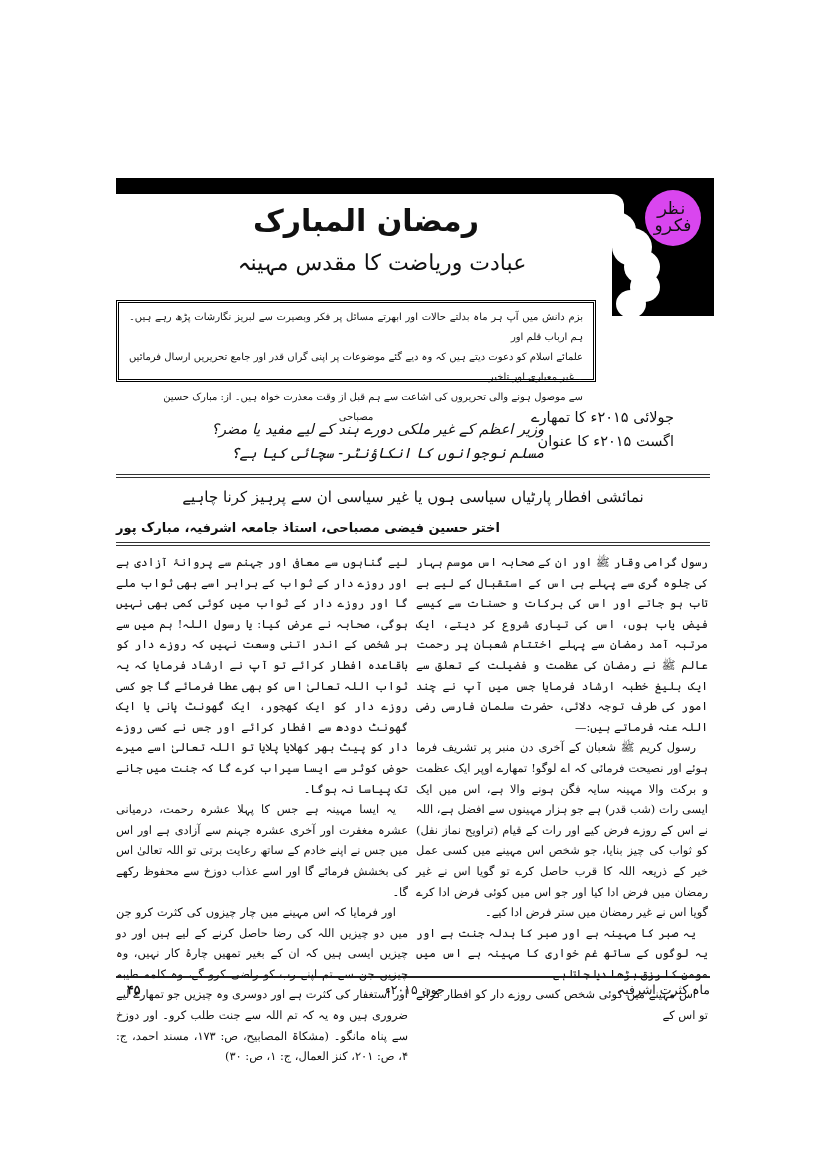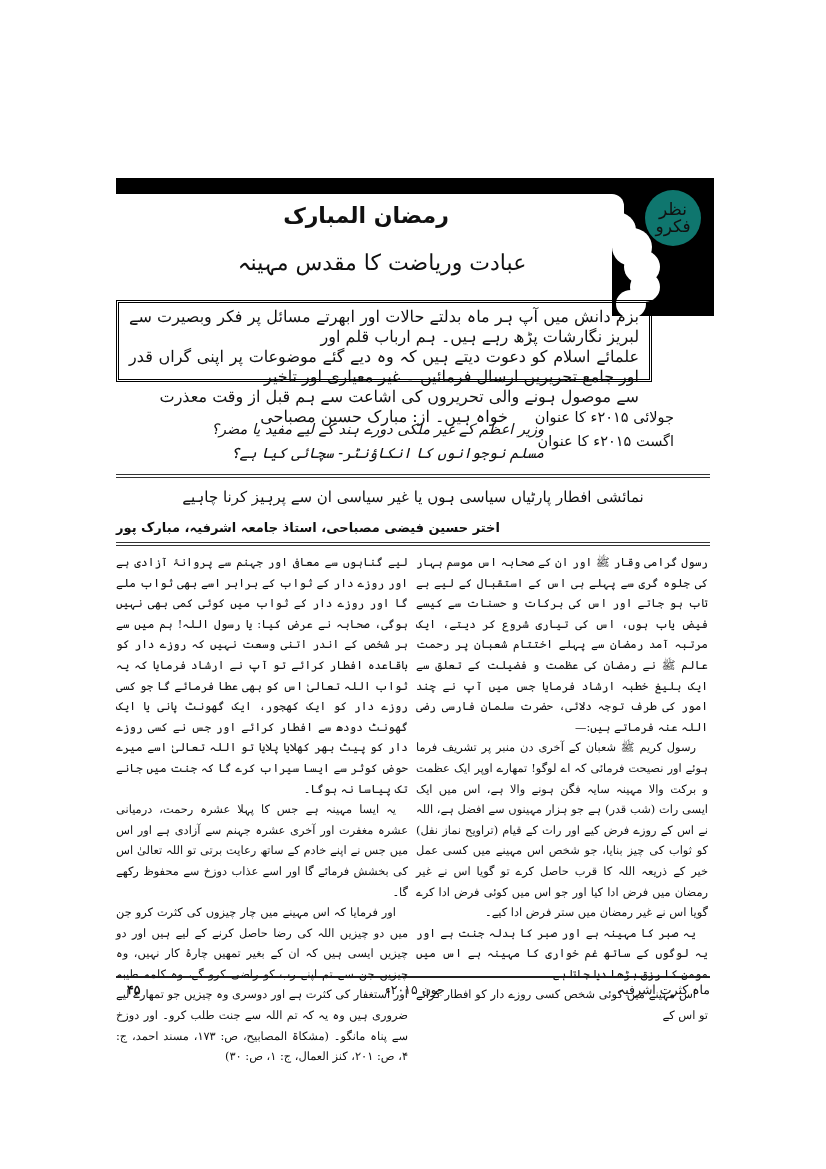--- a/index.html
+++ b/index.html
@@ -3,31 +3,31 @@
   <meta charset="utf-8">
   <style>
     html, body { margin: 0; padding: 0; background: #ffffff; }
     body { width: 826px; height: 1169px; position: relative; overflow: hidden; font-family: "DejaVu Sans", sans-serif; color: #111; }
     .page { position: absolute; left: 0; top: 0; width: 826px; height: 1169px; }
 
     
     .top-bar { position: absolute; left: 116px; top: 178px; width: 598px; height: 16px; background: #000; }
     .corner-block { position: absolute; left: 612px; top: 178px; width: 102px; height: 138px; background: #000; }
     .cloud { position: absolute; background: #fff; border-radius: 50%; }
-    .logo-circle { position: absolute; left: 645px; top: 190px; width: 56px; height: 56px; border-radius: 50%; background: #0f766e;
+    .logo-circle { position: absolute; left: 645px; top: 190px; width: 56px; height: 56px; border-radius: 50%; background: #d946ef;
       display: flex; align-items: center; justify-content: center; text-align: center; direction: rtl;
-      font-family: Liberation Serif, serif; font-size: 17px; line-height: 17px; color: #111; }
+      font-family: Liberation Mono, monospace; font-size: 17px; line-height: 17px; color: #111; }
     .main-title { position: absolute; left: 116px; width: 500px; top: 203px; text-align: center; direction: rtl;
-      font-family: "DejaVu Sans", sans-serif; font-weight: bold; font-size: 22px; color: #111; }
+      font-family: "DejaVu Sans", sans-serif; font-weight: bold; font-size: 30px; color: #111; }
     .sub-title { position: absolute; left: 132px; width: 500px; top: 250px; text-align: center; direction: rtl;
       font-family: "DejaVu Serif", serif; font-size: 22px; color: #111; }
 
     
-    .invite-box { position: absolute; left: 116px; top: 300px; width: 536px; height: 82px; border: 3px double #000; box-sizing: border-box;
-      padding: 4px 10px; direction: rtl; text-align: justify; font-family: "DejaVu Serif", serif; font-size: 16px; line-height: 20px; }
+    .invite-box { position: absolute; left: 116px; top: 300px; width: 480px; height: 82px; border: 3px double #000; box-sizing: border-box;
+      padding: 4px 10px; direction: rtl; text-align: justify; font-family: "DejaVu Serif", serif; font-size: 10px; line-height: 20px; }
     .invite-box .last { text-align: right; text-align-last: center; }
 
     
     .topic-row { position: absolute; direction: rtl; font-family: "DejaVu Serif", serif; font-size: 14.5px; color: #111; }
     .topic-label { position: absolute; right: 0; top: 0; white-space: nowrap; }
     .topic-text { position: absolute; right: 130px; top: 12px; white-space: nowrap; font-style: italic; text-align: center; }
 
     
     .double-rule { position: absolute; left: 116px; width: 594px; height: 4px; border-top: 1.5px solid #333; border-bottom: 1.5px solid #333; box-sizing: border-box; }
     .single-rule { position: absolute; left: 116px; width: 594px; height: 2px; background: #222; }
@@ -74,21 +74,21 @@
   <div class="main-title">رمضان المبارک</div>
   <div class="sub-title">عبادت وریاضت کا مقدس مہینہ</div>
 
   <div class="invite-box">
     <div>بزم دانش میں آپ ہر ماہ بدلتے حالات اور ابھرتے مسائل پر فکر وبصیرت سے لبریز نگارشات پڑھ رہے ہیں۔ ہم ارباب قلم اور</div>
     <div>علمائے اسلام کو دعوت دیتے ہیں کہ وہ دیے گئے موضوعات پر اپنی گراں قدر اور جامع تحریریں ارسال فرمائیں ۔ غیر معیاری اور تاخیر</div>
     <div class="last">سے موصول ہونے والی تحریروں کی اشاعت سے ہم قبل از وقت معذرت خواہ ہیں۔ از: مبارک حسین مصباحی</div>
   </div>
 
   <div class="topic-row" style="left:200px; top:409px; width:474px; height:22px;">
-    <span class="topic-label">جولائی ۲۰۱۵ء کا عنوان</span>
+    <span class="topic-label">جولائی ۲۰۱۵ء کا تمھارے</span>
     <span class="topic-text">وزیر اعظم کے غیر ملکی دورے ہند کے لیے مفید یا مضر؟</span>
   </div>
   <div class="topic-row" style="left:200px; top:433px; width:474px; height:22px;">
     <span class="topic-label">اگست ۲۰۱۵ء کا عنوان</span>
     <span class="topic-text">مسلم نوجوانوں کا انکاؤنٹر- سچائی کیا ہے؟</span>
   </div>
 
   <div class="double-rule" style="top:474px;"></div>
 
   <div class="article-title">نمائشی افطار پارٹیاں سیاسی ہوں یا غیر سیاسی ان سے پرہیز کرنا چاہیے</div>

